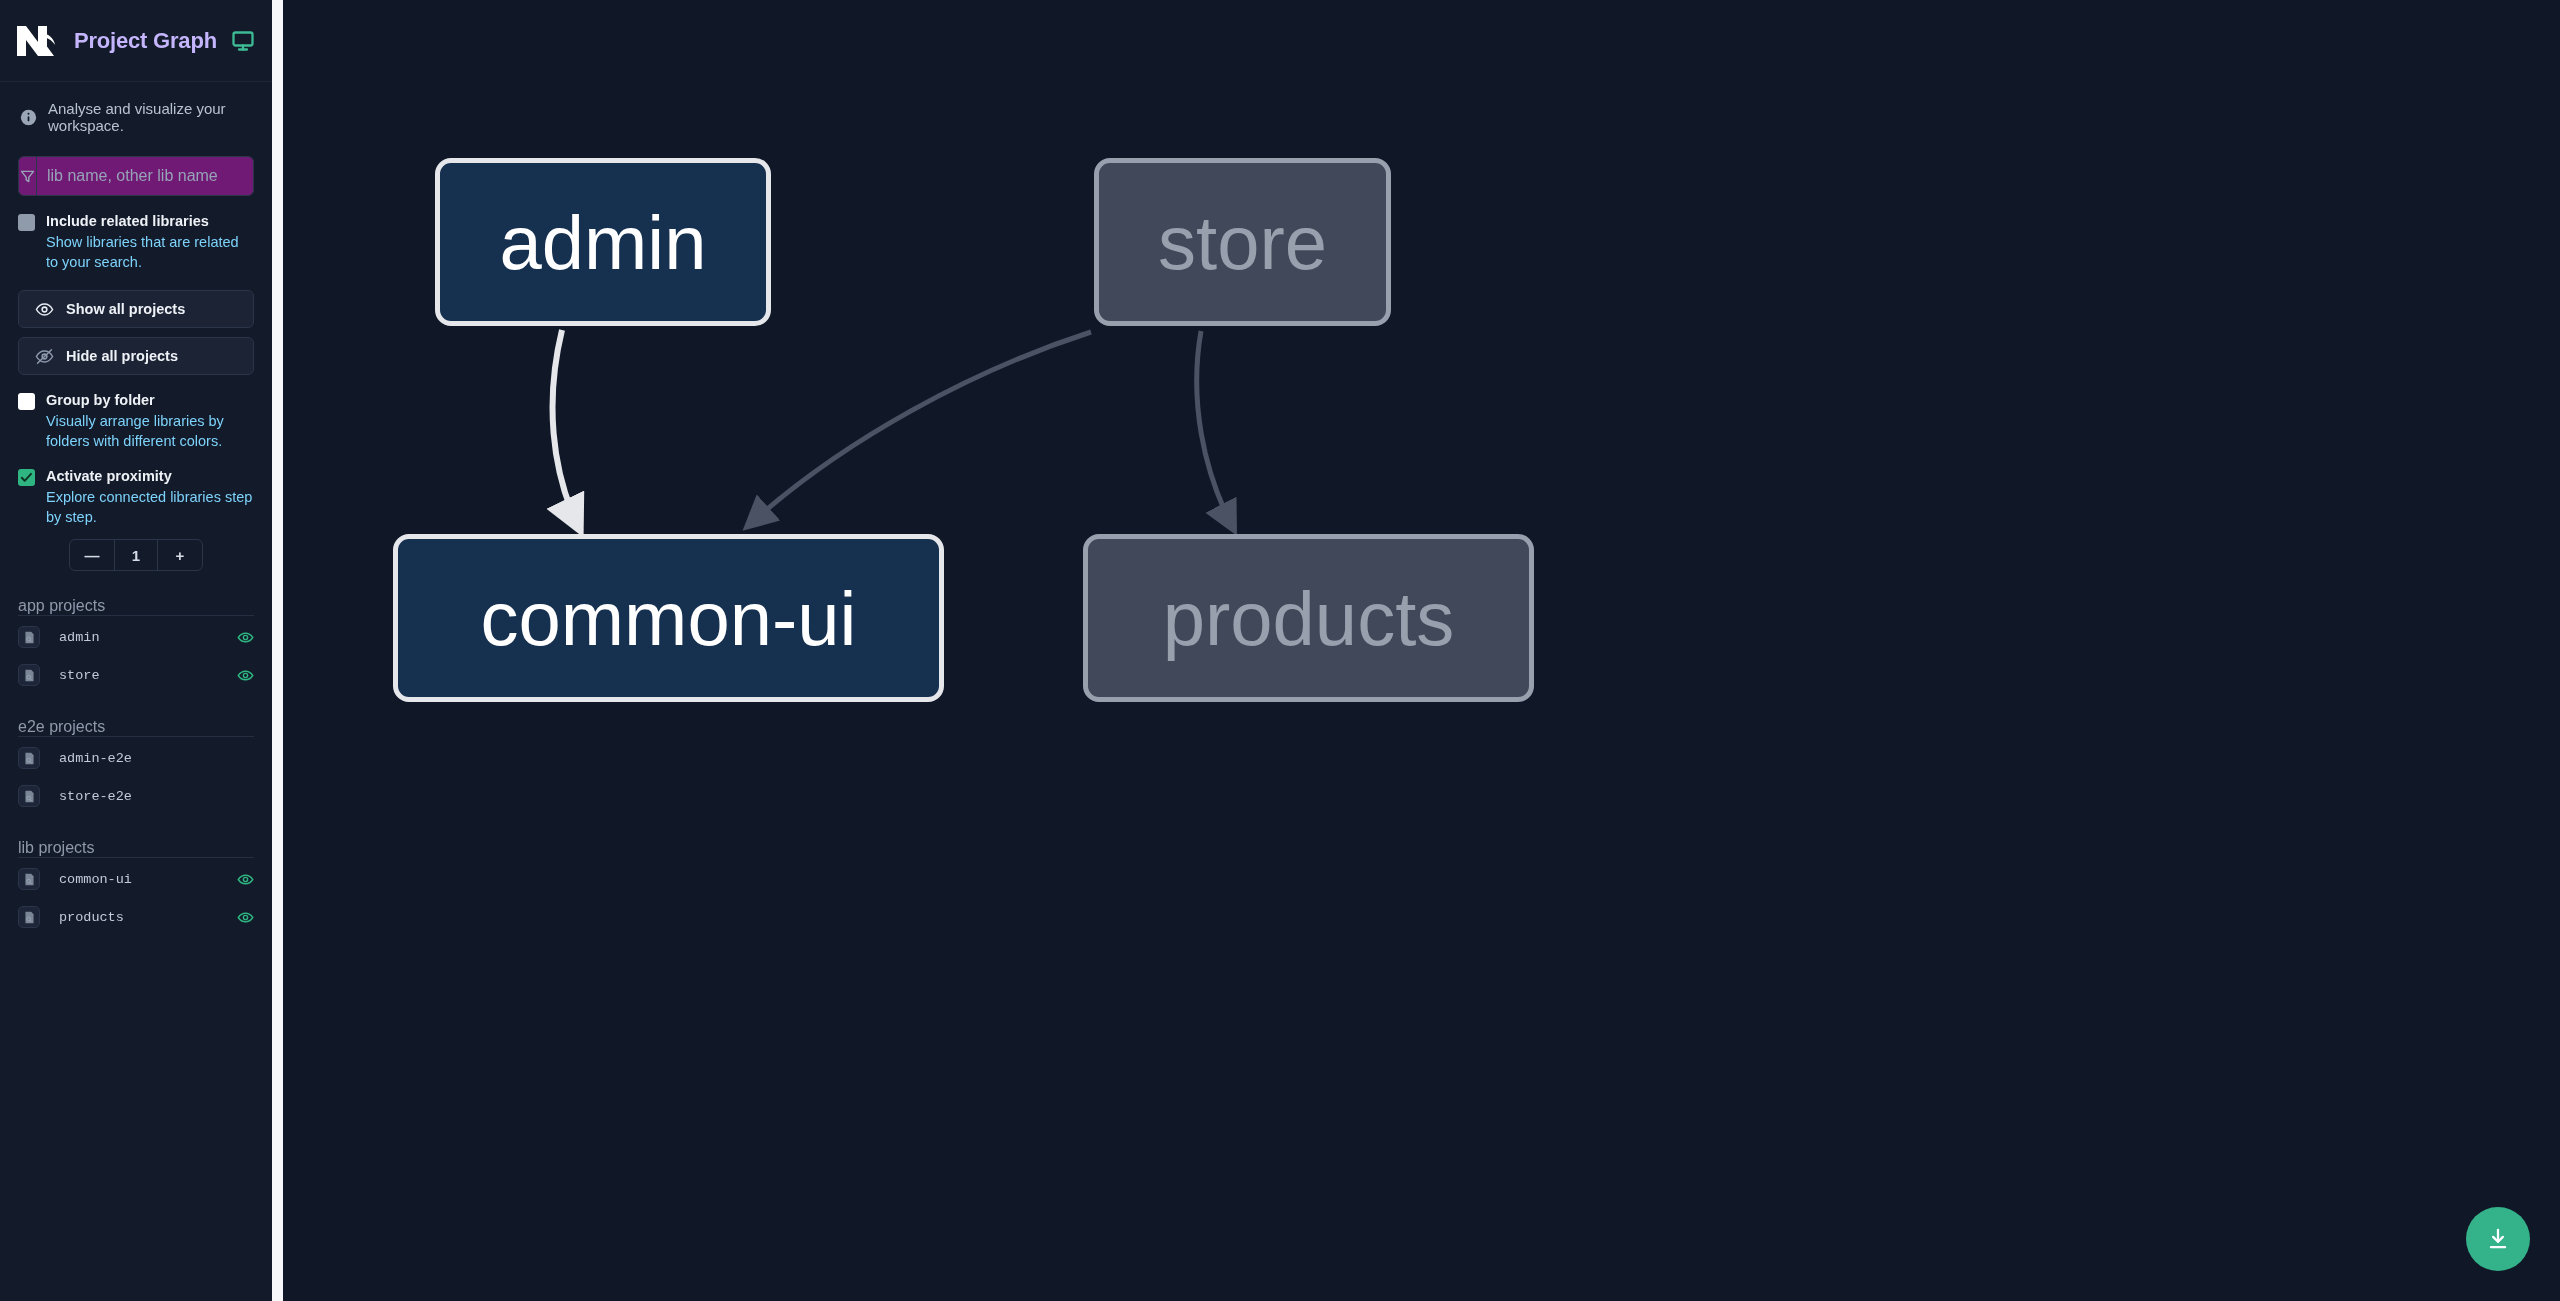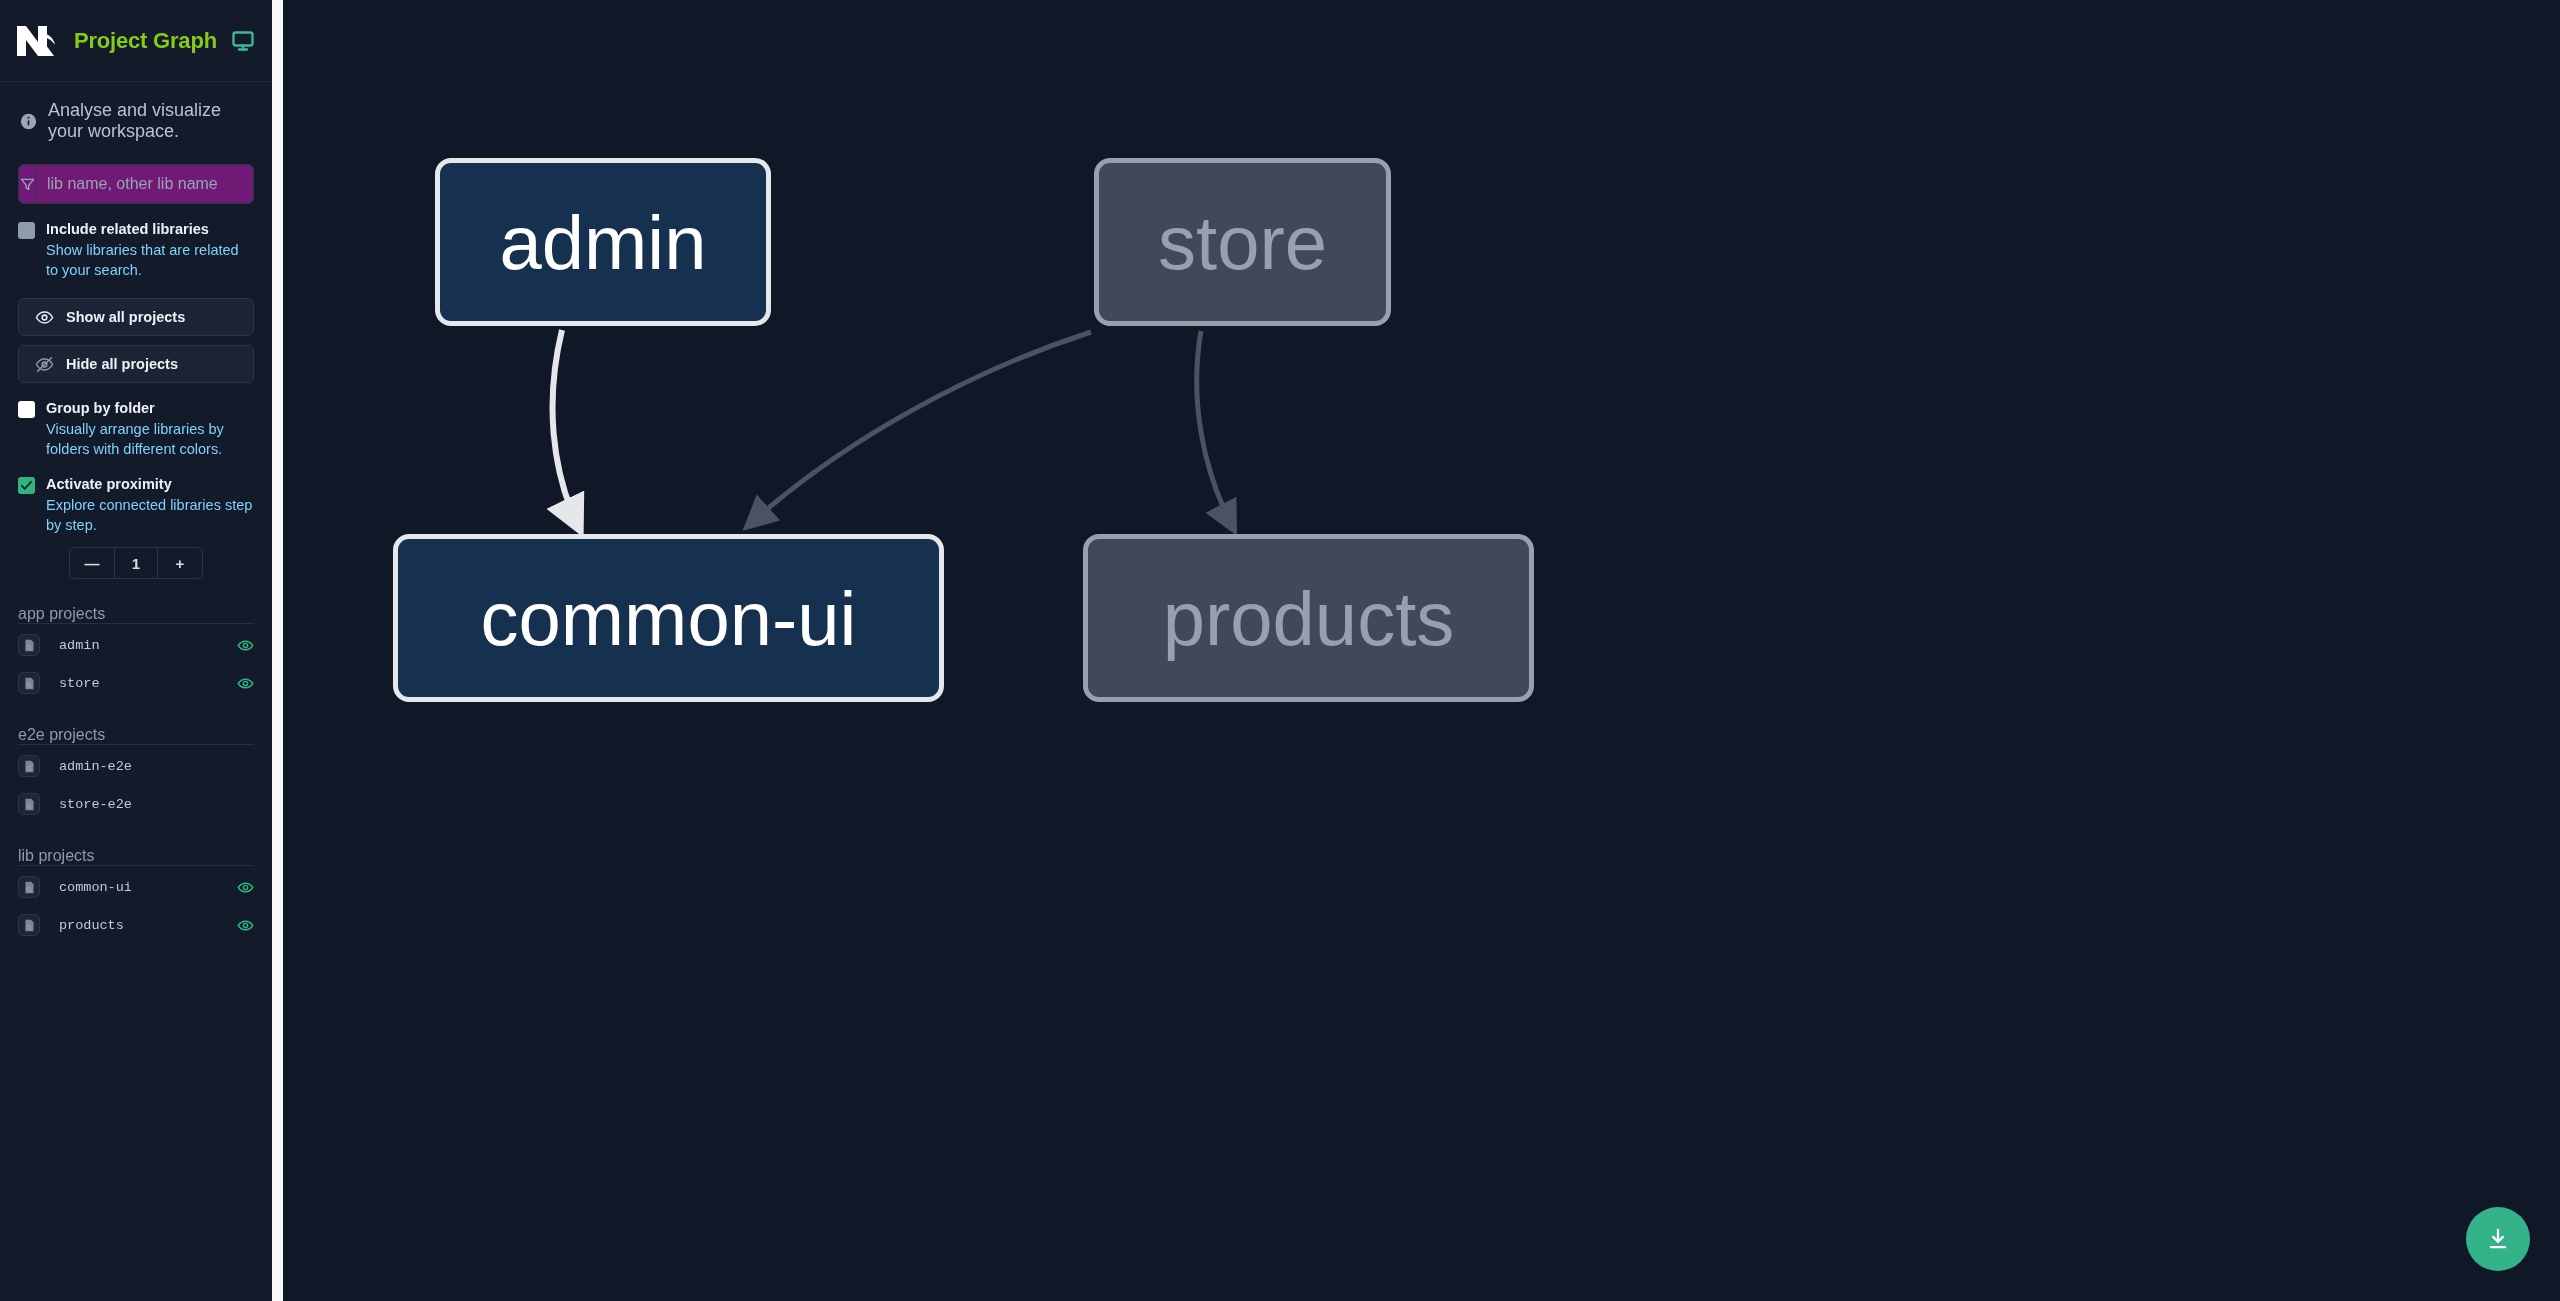--- a/index.html
+++ b/index.html
@@ -30,30 +30,30 @@
   
   .sb-header {
     height: 82px;
     display: flex; align-items: center;
     padding: 0 20px 0 14px;
     gap: 14px;
     border-bottom: 1px solid #1e273a;
   }
   .nx-logo { width: 46px; height: 42px; flex: 0 0 46px; }
   .sb-title {
-    color: #84cc16; font-size: 22px; font-weight: 700;
+    color: #c4b5fd; font-size: 22px; font-weight: 700;
     letter-spacing: -0.2px; flex: 1 1 auto; white-space: nowrap;
   }
   .monitor-icon { width: 24px; height: 24px; flex: 0 0 24px; }
 
   
   .sb-tagline {
     display: flex; align-items: center; gap: 11px;
     padding: 18px 16px 10px 20px;
-    color: #b9c2cf; font-size: 18px;
+    color: #b9c2cf; font-size: 15px;
   }
   .info-icon { width: 17px; height: 17px; flex: 0 0 17px; }
 
   
   .sb-search-wrap { padding: 12px 18px 0 18px; }
   .sb-search {
     height: 40px;
     background: #701a75;
     border: 1px solid #2b3549;
     border-radius: 6px;

